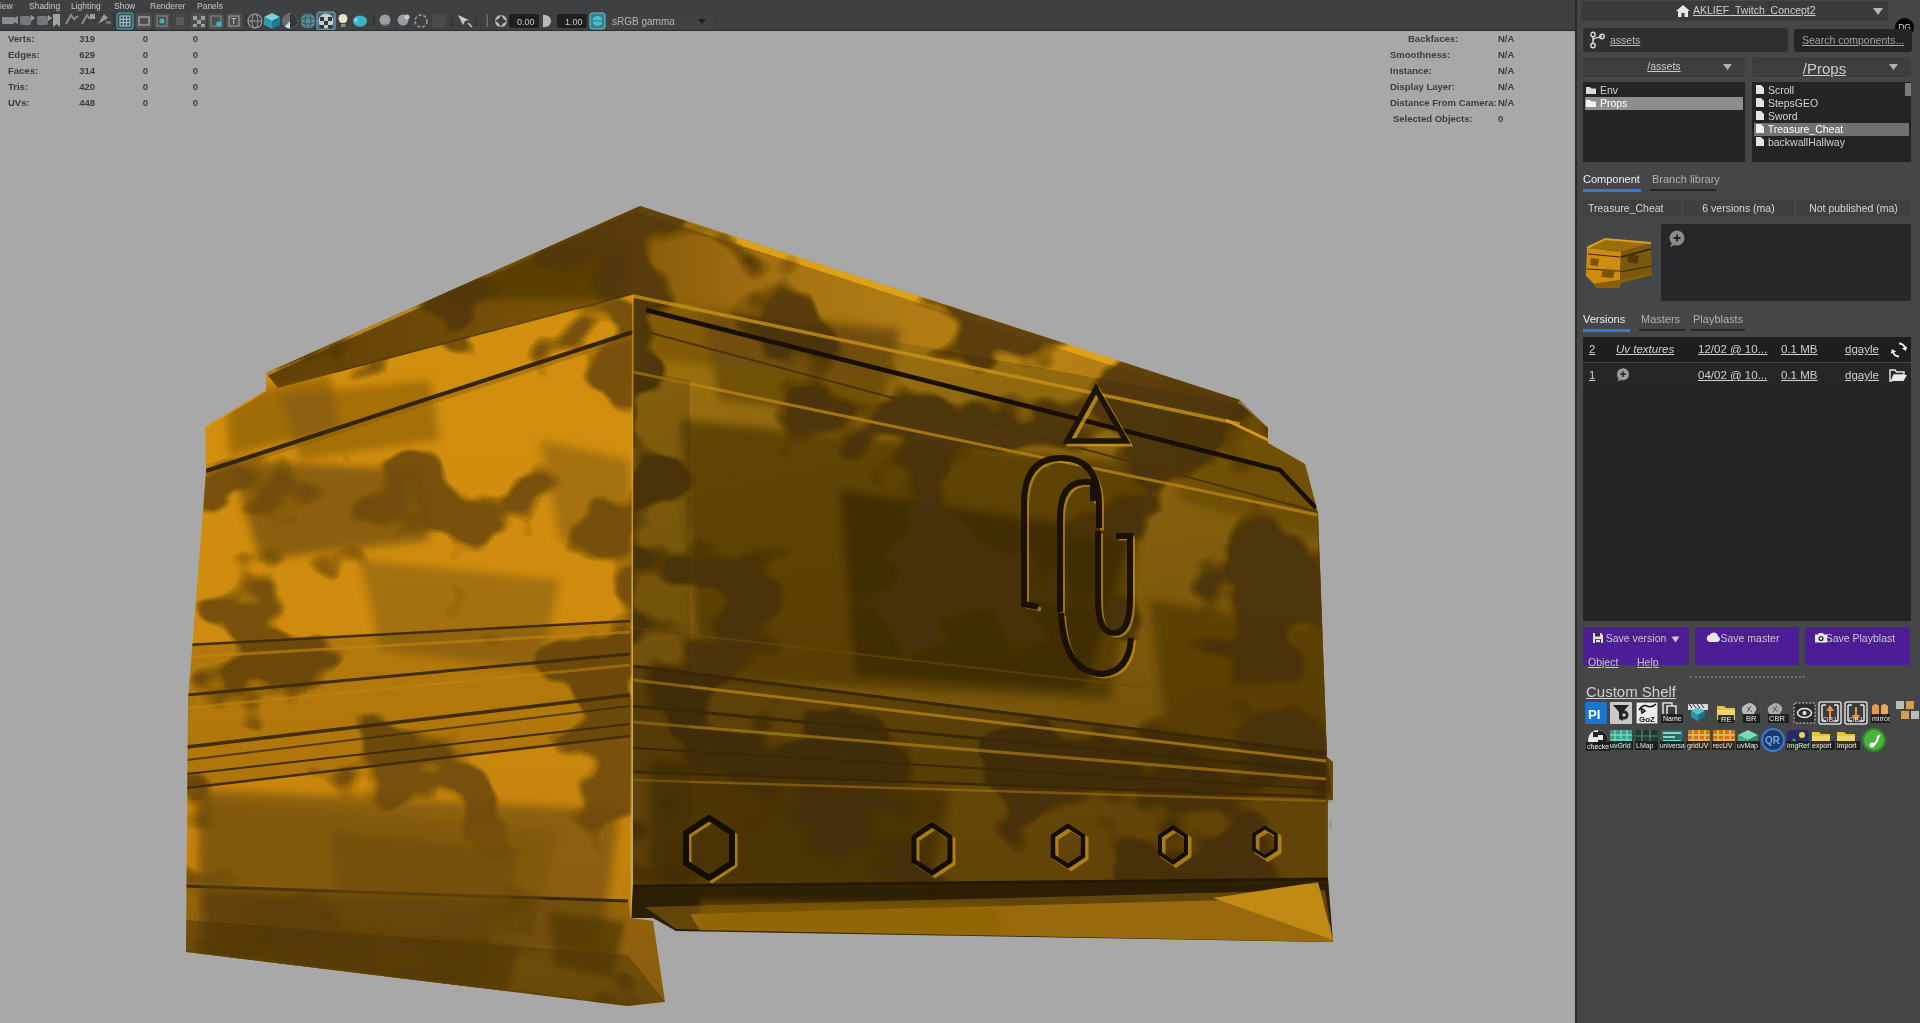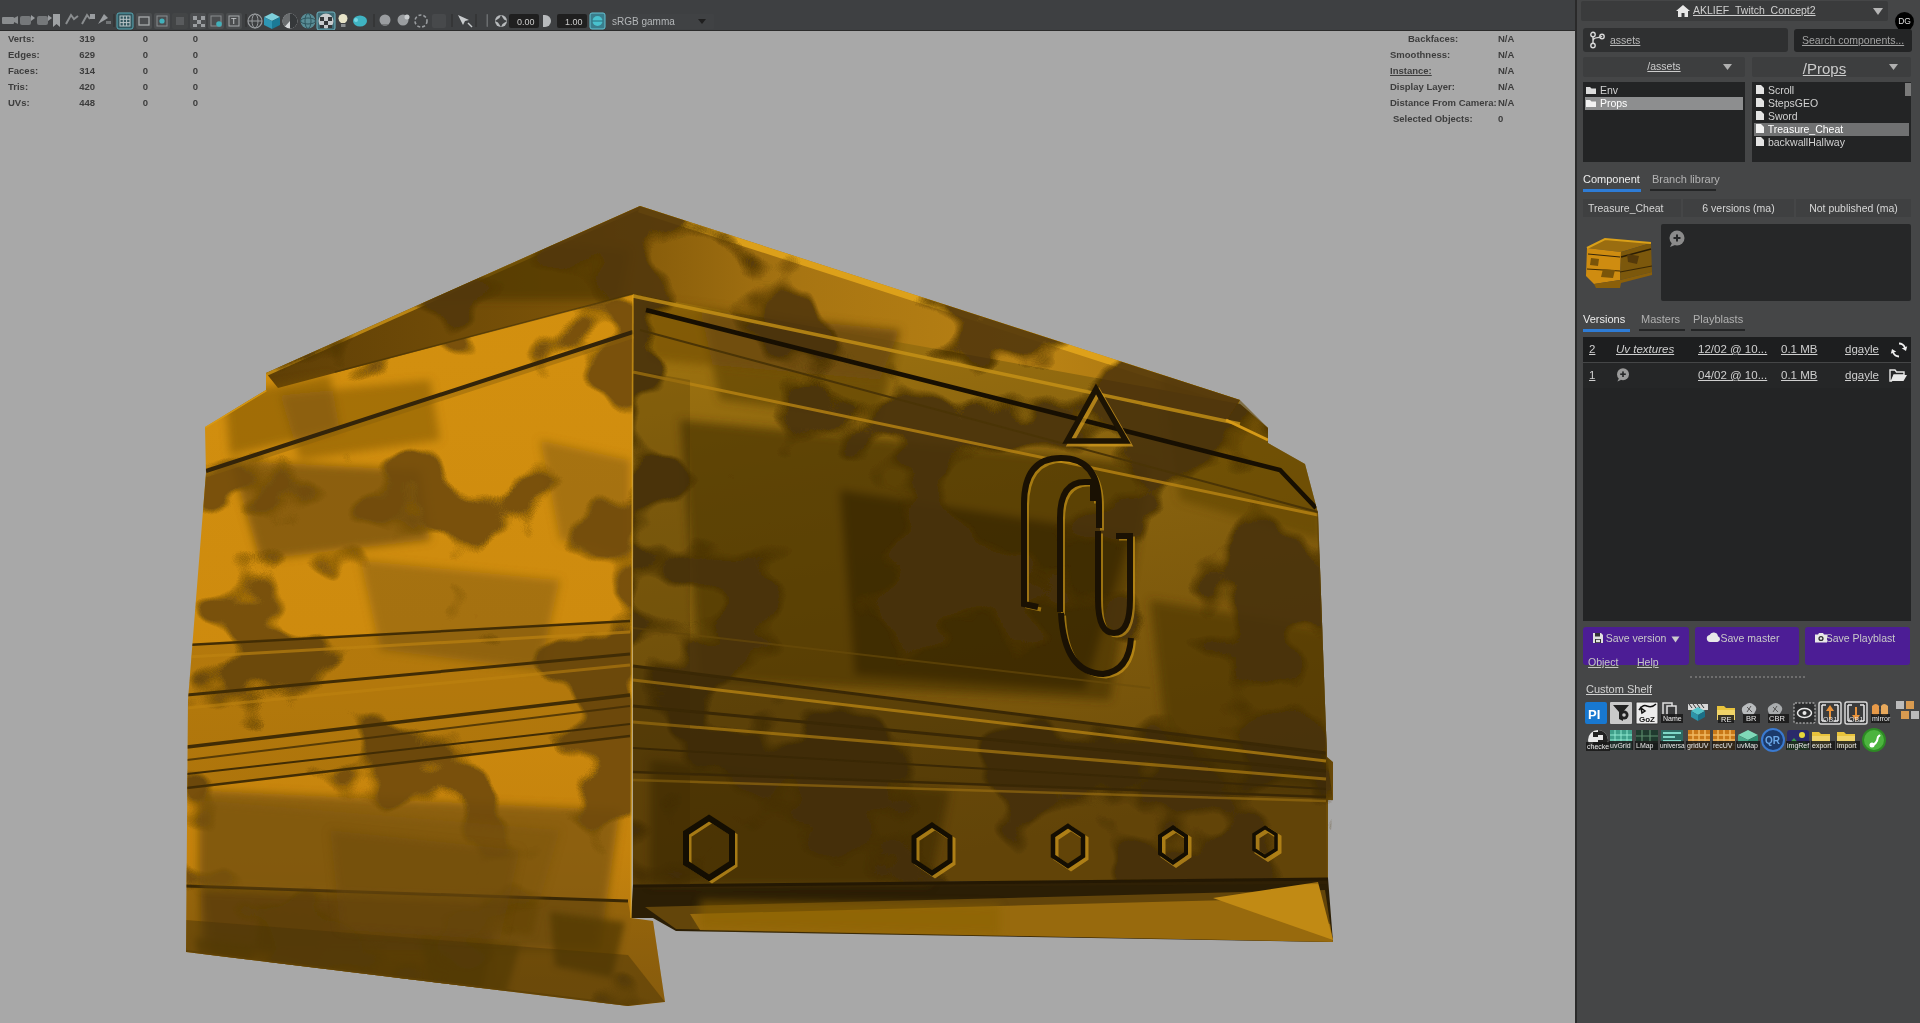--- a/index.html
+++ b/index.html
@@ -39,21 +39,21 @@
   <div class="hudl" style="left:170px;top:50px;width:28px;text-align:right;">0</div>
   <div class="hudl" style="left:8px;top:66px;">UVs:</div>
   <div class="hudl" style="left:60px;top:66px;width:35px;text-align:right;">448</div>
   <div class="hudl" style="left:120px;top:66px;width:28px;text-align:right;">0</div>
   <div class="hudl" style="left:170px;top:66px;width:28px;text-align:right;">0</div>
 
   <div class="hudl" style="left:1390px;top:2px;padding-left:18px;">Backfaces:</div>
   <div class="hudl" style="left:1498px;top:2px;">N/A</div>
   <div class="hudl" style="left:1390px;top:18px;">Smoothness:</div>
   <div class="hudl" style="left:1498px;top:18px;">N/A</div>
-  <div class="hudl" style="left:1390px;top:34px;text-decoration:underline;">Instance:</div>
+  <div class="hudl" style="left:1390px;top:34px;">Instance:</div>
   <div class="hudl" style="left:1498px;top:34px;">N/A</div>
   <div class="hudl" style="left:1390px;top:50px;text-align:center;">Display Layer:</div>
   <div class="hudl" style="left:1498px;top:50px;">N/A</div>
   <div class="hudl" style="left:1390px;top:66px;">Distance From Camera:</div>
   <div class="hudl" style="left:1498px;top:66px;">N/A</div>
   <div class="hudl" style="left:1393px;top:82px;">Selected Objects:</div>
   <div class="hudl" style="left:1498px;top:82px;">0</div>
   <svg id="chest" width="1577" height="992" viewBox="0 31 1577 992" style="position:absolute;left:0;top:0;">
     <defs>
       <linearGradient id="gleft" x1="0" y1="0" x2="0" y2="1">
@@ -221,20 +221,28 @@
         <polygon stroke-width="6" points="709,818 732,833 732,863 709,878 686,863 686,833"></polygon>
         <polygon stroke-width="5" points="932,825 950,837 950,861 932,873 914,861 914,837"></polygon>
         <polygon stroke-width="4.5" points="1068,826 1083,836 1083,856 1068,866 1053,856 1053,836"></polygon>
         <polygon stroke-width="4" points="1173,827.5 1186,836 1186,853.5 1173,862.5 1160,853.5 1160,836"></polygon>
         <polygon stroke-width="3.5" points="1265,827.5 1276,834.5 1276,849.5 1265,856.5 1254,849.5 1254,834.5"></polygon>
       </g>
     </g>
   </svg>
 </div>
 <div id="topbar">
+  <div id="menurow">
+    <div class="menu" style="left:0px;">iew</div>
+    <div class="menu" style="left:29px;">Shading</div>
+    <div class="menu" style="left:71px;">Lighting</div>
+    <div class="menu" style="left:114px;">Show</div>
+    <div class="menu" style="left:150px;">Renderer</div>
+    <div class="menu" style="left:197px;">Panels</div>
+  </div>
   <div id="toolrow">
     <svg width="1577" height="19" style="position:absolute;left:0;top:0;">
       <g fill="#8a8d8f">
         <rect x="2" y="6" width="12" height="7" rx="1"></rect>
           <path d="M14 7 l4 -2 v8 l-4 -2z"></path>
         <rect x="20" y="5" width="11" height="9" rx="2" fill="#75787a"></rect>
           <path d="M31 4 l4 3 -4 3z" fill="#9a9da0"></path>
         <rect x="37" y="5" width="11" height="9" rx="2" fill="#75787a"></rect>
           <path d="M48 4 l4 3 -4 3z" fill="#9a9da0"></path>
         <path d="M53 3 h7 v13 l-3.5 -3 -3.5 3z" fill="#9fa2a4"></path>
@@ -325,21 +333,21 @@
   <div style="position:absolute;left:0;top:0;width:2px;height:1023px;background:#2a2a2a;"></div>
 
   <div style="position:absolute;left:6px;top:1px;width:307px;height:20px;background:#3a3b3c;border-radius:2px;"></div>
   <svg style="position:absolute;left:100px;top:3px;" width="16" height="16">
       <path d="M8 2 L15 8 H13 V14 H9.5 V10 H6.5 V14 H3 V8 H1 Z" fill="#e8e8e8"></path>
     </svg>
   <div class="rp" style="left:118px;top:4px;font-size:10.5px;color:#cfcfcf;">AKLIEF_Twitch_Concept2</div>
   <svg style="position:absolute;left:297px;top:7px;" width="12" height="9">
       <path d="M1 1 h10 l-5 7z" fill="#b5b5b5"></path>
     </svg>
-  <div style="position:absolute;left:320px;top:12px;width:19px;height:19px;border-radius:50%;background:#000000;color:#dedede;font-size:8.5px;text-align:center;line-height:19px;">DG</div>
+  <div style="position:absolute;left:320px;top:18px;width:19px;height:19px;border-radius:50%;background:#000000;color:#dedede;font-size:8.5px;text-align:center;line-height:19px;">DG</div>
 
   <div style="position:absolute;left:8px;top:28px;width:205px;height:24px;background:#2f3031;border-radius:3px;"></div>
   <svg style="position:absolute;left:14px;top:31px;" width="17" height="18" viewBox="0 0 17 18">
     <circle cx="4" cy="3.5" r="2.2" fill="none" stroke="#d8d8d8" stroke-width="1.4"></circle>
     <circle cx="4" cy="14.5" r="2.2" fill="none" stroke="#d8d8d8" stroke-width="1.4"></circle>
     <circle cx="13" cy="5.5" r="2.2" fill="none" stroke="#d8d8d8" stroke-width="1.4"></circle>
     <path d="M4 5.7 V12.3 M4 10 q0 -3 4.5 -3.4 q4 -0.4 4.3 -1.5" fill="none" stroke="#d8d8d8" stroke-width="1.4"></path>
   </svg>
   <div class="rp" style="left:35px;top:34px;font-size:10.5px;color:#b9b9b9;">assets</div>
   <div style="position:absolute;left:219px;top:29px;width:118px;height:23px;background:#232425;border-radius:3px;"></div>
@@ -462,21 +470,21 @@
   <div class="btn" style="left:230px;top:627px;width:105px;">&nbsp;&nbsp;Save Playblast</div>
   <svg style="position:absolute;left:239px;top:632px;" width="14" height="11" viewBox="0 0 14 11">
       <path d="M1 2.5 h3 l1 -1.5 h4 l1 1.5 h3 v8 h-12z" fill="#e8e8e8"></path>
       <circle cx="7" cy="6.5" r="2.6" fill="#303132"></circle>
       <circle cx="7" cy="6.5" r="1.2" fill="#e8e8e8"></circle>
     </svg>
 
   <div class="rp" style="left:13px;top:656px;font-size:10.5px;color:#c5c5c5;">Object</div>
   <div class="rp" style="left:62px;top:656px;font-size:10.5px;color:#c5c5c5;">Help</div>
   <div style="position:absolute;left:115px;top:676px;width:115px;height:0;border-top:2px dotted #6e6e6e;"></div>
-  <div class="rp" style="left:11px;top:683px;font-size:11px;color:#d2d2d2;">Custom Shelf</div>
+  <div class="rp" style="left:11px;top:683px;font-size:15px;color:#d2d2d2;">Custom Shelf</div>
   <svg id="shelf" style="position:absolute;left:0;top:698px;" width="345" height="64" viewBox="0 0 345 64" font-family="Liberation Sans">
     <g>
       <rect x="10" y="4" width="22" height="22" rx="2" fill="#1878d0"></rect>
         <text x="13" y="21" font-size="13" font-weight="bold" fill="#fff">PI</text>
       <rect x="35" y="4" width="22" height="22" rx="1" fill="#c9c9c9"></rect>
         <path d="M38 7 h16 l-6 7 v9 l-4 -2 v-7z" fill="#222"></path>
         <circle cx="49" cy="17" r="4.5" fill="#222"></circle>
         <circle cx="49" cy="17" r="1.8" fill="#c9c9c9"></circle>
       <rect x="61" y="4" width="22" height="22" rx="1" fill="#ececec" stroke="#333"></rect>
         <path d="M64 12 q4 -6 8 -4 q5 2 9 -2 M66 10 l4 3 -3 2z" stroke="#111" stroke-width="1.5" fill="none"></path>

